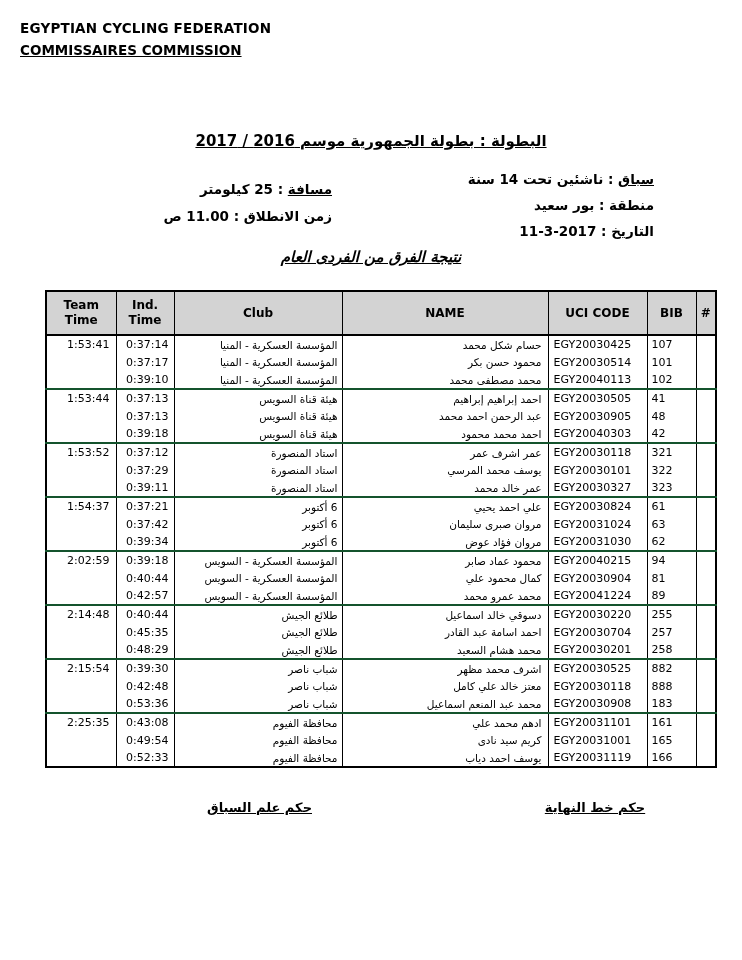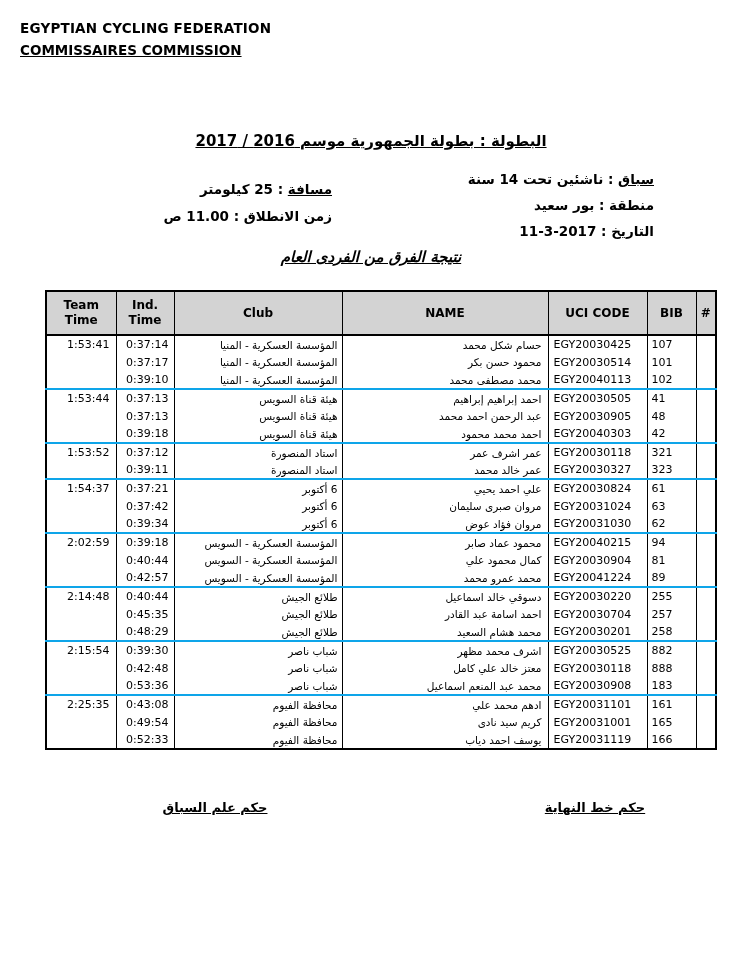--- a/index.html
+++ b/index.html
@@ -50,35 +50,35 @@
   .results th {
     background: #d3d3d3; border: 1px solid #000; border-bottom: 2px solid #000;
     font-size: 12px; font-weight: bold; text-align: center;
     height: 44px; line-height: 1.25; padding: 2px;
   }
   .results td {
     border-left: 1px solid #000; border-right: 1px solid #000;
     height: 18px; font-size: 11px; padding: 0 4px;
     vertical-align: middle; white-space: nowrap; overflow: hidden;
   }
-  .results tr.group-start td { border-top: 2px solid #0ea5e9; }
+  .results tr.group-start td { border-top: 2px solid #14532d; }
   .col-team { width: 70px; }  td.col-team { text-align: right; padding-right: 6px; font-weight: 500; }
   .col-ind  { width: 58px; }  td.col-ind  { text-align: right; padding-right: 5px; }
   .col-club { width: 168px; } td.col-club { direction: rtl; padding-right: 4px; font-size: 10.5px; }
   .col-name { width: 206px; } td.col-name { direction: rtl; text-align: right; padding-right: 6px; font-size: 10.5px; }
   .col-uci  { width: 99px; }  td.col-uci  { text-align: left; padding-left: 5px; }
   .col-bib  { width: 49px; }  td.col-bib  { text-align: left; margin-left: 24px; }
   .col-rank { width: 20px; }
 
   
   .sig {
     position: absolute; top: 800px;
     font-size: 13px; font-weight: bold; text-decoration: underline; direction: rtl;
   }
-  .sig-left  { left: 135px; width: 160px; text-align: center; }
+  .sig-left  { left: 152px; width: 160px; text-align: right; }
   .sig-right { left: 510px; width: 170px; text-align: center; }
 </style>
 </head>
 <body>
 
 <div class="page">
 
   <div class="org-block">
     <div class="org-line1">EGYPTIAN CYCLING FEDERATION</div>
     <div class="org-line2">COMMISSAIRES COMMISSION</div>
@@ -171,20 +171,29 @@
           <td class="col-team">1:53:52</td>
           <td class="col-ind">0:37:12</td>
           <td class="col-club">استاد المنصورة</td>
           <td class="col-name">عمر اشرف عمر</td>
           <td class="col-uci">EGY20030118</td>
           <td class="col-bib">321</td>
           <td class="col-rank"></td>
         </tr>
         <tr>
           <td class="col-team"></td>
+          <td class="col-ind">0:37:29</td>
+          <td class="col-club">استاد المنصورة</td>
+          <td class="col-name">يوسف محمد المرسي</td>
+          <td class="col-uci">EGY20030101</td>
+          <td class="col-bib">322</td>
+          <td class="col-rank"></td>
+        </tr>
+        <tr>
+          <td class="col-team"></td>
           <td class="col-ind">0:39:11</td>
           <td class="col-club">استاد المنصورة</td>
           <td class="col-name">عمر خالد محمد</td>
           <td class="col-uci">EGY20030327</td>
           <td class="col-bib">323</td>
           <td class="col-rank"></td>
         </tr>
         <tr class="group-start">
           <td class="col-team">1:54:37</td>
           <td class="col-ind">0:37:21</td>

